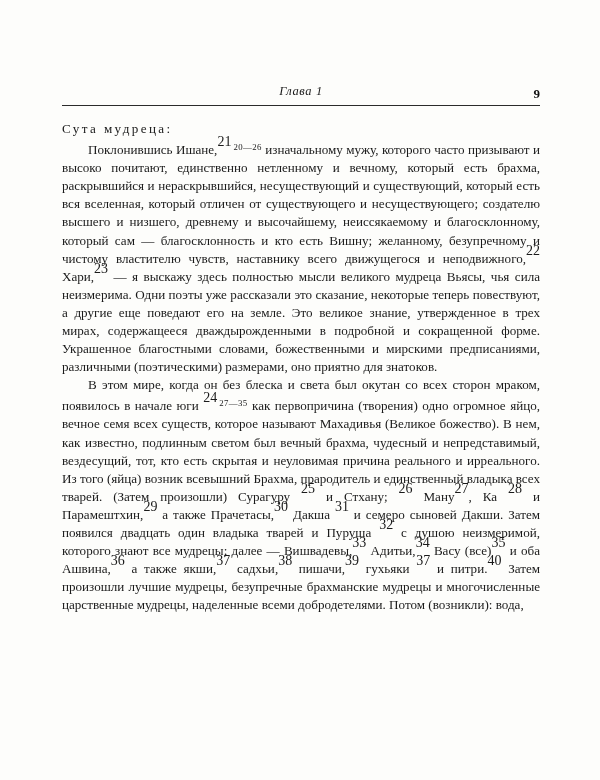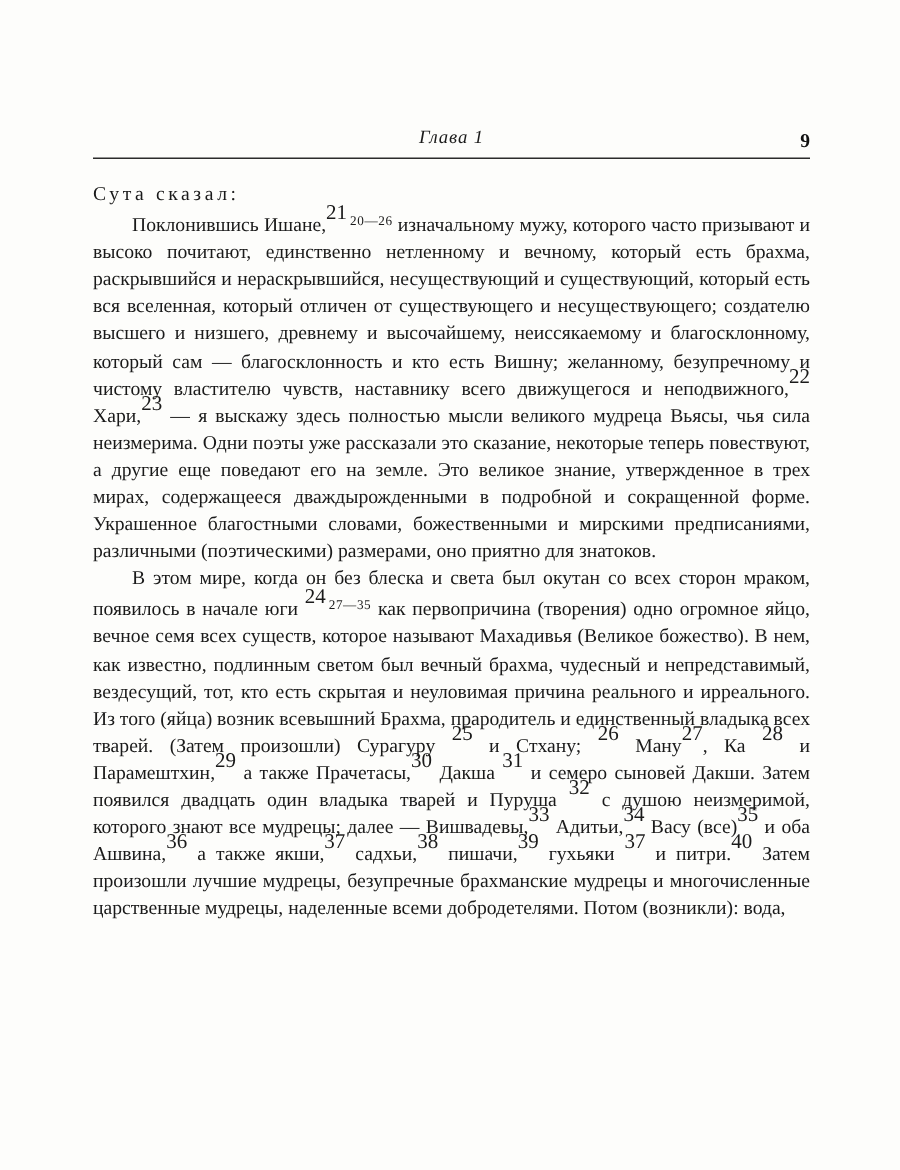--- a/index.html
+++ b/index.html
@@ -88,21 +88,21 @@
   <div class="header">
     <span class="header-title">Глава 1</span>
     <span class="header-page">9</span>
   </div>
 
   <hr class="rule">
 
   <div class="body-text">
 
     <p class="para first">
-      <span class="speaker">Сута сказал:</span>
+      <span class="speaker">Сута мудреца:</span>
     </p>
 
     <p class="para">
       <span>Поклонившись Ишане,</span><sup>21</sup><span class="marginnote">20—26</span><span> изначальному мужу, которого часто призывают и высоко почитают, единственно нетленному и вечному, который есть брахма, раскрывшийся и нераскрывшийся, несуществующий и существующий, который есть вся вселенная, который отличен от существующего и несуществующего; создателю высшего и низшего, древнему и высочайшему, неиссякаемому и благосклонному, который сам — благосклонность и кто есть Вишну; желанному, безупречному и чистому властителю чувств, наставнику всего движущегося и неподвижного,</span><sup>22</sup><span> Хари,</span><sup>23</sup><span> — я выскажу здесь полностью мысли великого мудреца Вьясы, чья сила неизмерима. Одни поэты уже рассказали это сказание, некоторые теперь повествуют, а другие еще поведают его на земле. Это великое знание, утвержденное в трех мирах, содержащееся дваждырожденными в подробной и сокращенной форме. Украшенное благостными словами, божественными и мирскими предписаниями, различными (поэтическими) размерами, оно приятно для знатоков.</span>
     </p>
 
     <p class="para">
       <span>В этом мире, когда он без блеска и света был окутан со всех сторон мраком, появилось в начале юги </span><sup>24</sup><span class="marginnote">27—35</span><span> как первопричина (творения) одно огромное яйцо, вечное семя всех существ, которое называют Махадивья (Великое божество). В нем, как известно, подлинным светом был вечный брахма, чудесный и непредставимый, вездесущий, тот, кто есть скрытая и неуловимая причина реального и ирреального. Из того (яйца) возник всевышний Брахма, прародитель и единственный владыка всех тварей. (Затем произошли) Сурагуру </span><sup>25</sup><span> и Стхану; </span><sup>26</sup><span> Ману</span><sup>27</sup><span>, Ка </span><sup>28</sup><span> и Парамештхин,</span><sup>29</sup><span> а также Прачетасы,</span><sup>30</sup><span> Дакша </span><sup>31</sup><span> и семеро сыновей Дакши. Затем появился двадцать один владыка тварей и Пуруша </span><sup>32</sup><span> с душою неизмеримой, которого знают все мудрецы; далее — Вишвадевы,</span><sup>33</sup><span> Адитьи,</span><sup>34</sup><span> Васу (все)</span><sup>35</sup><span> и оба Ашвина,</span><sup>36</sup><span> а также якши,</span><sup>37</sup><span> садхьи,</span><sup>38</sup><span> пишачи,</span><sup>39</sup><span> гухьяки </span><sup>37</sup><span> и питри.</span><sup>40</sup><span> Затем произошли лучшие мудрецы, безупречные брахманские мудрецы и многочисленные царственные мудрецы, наделенные всеми добродетелями. Потом (возникли): вода,</span>
     </p>
 

